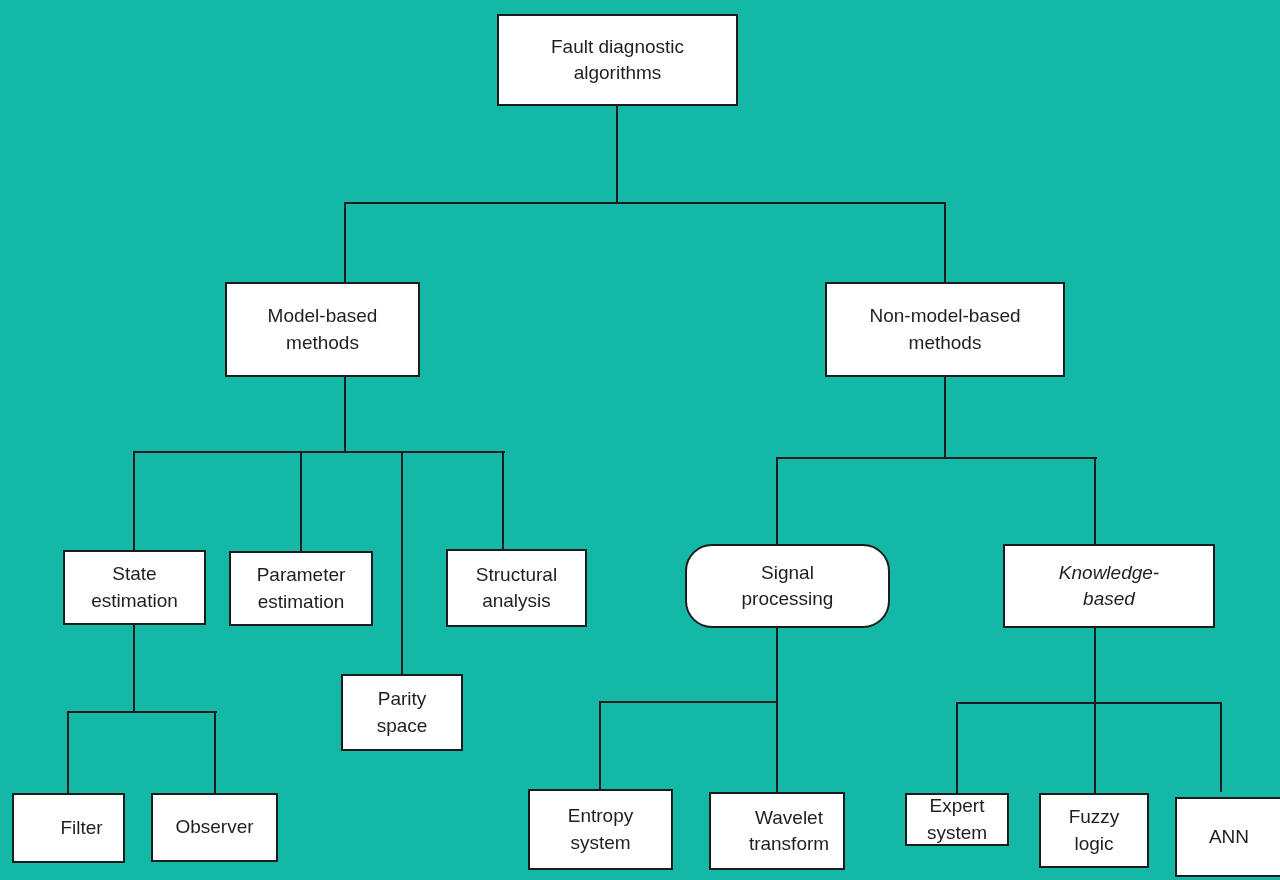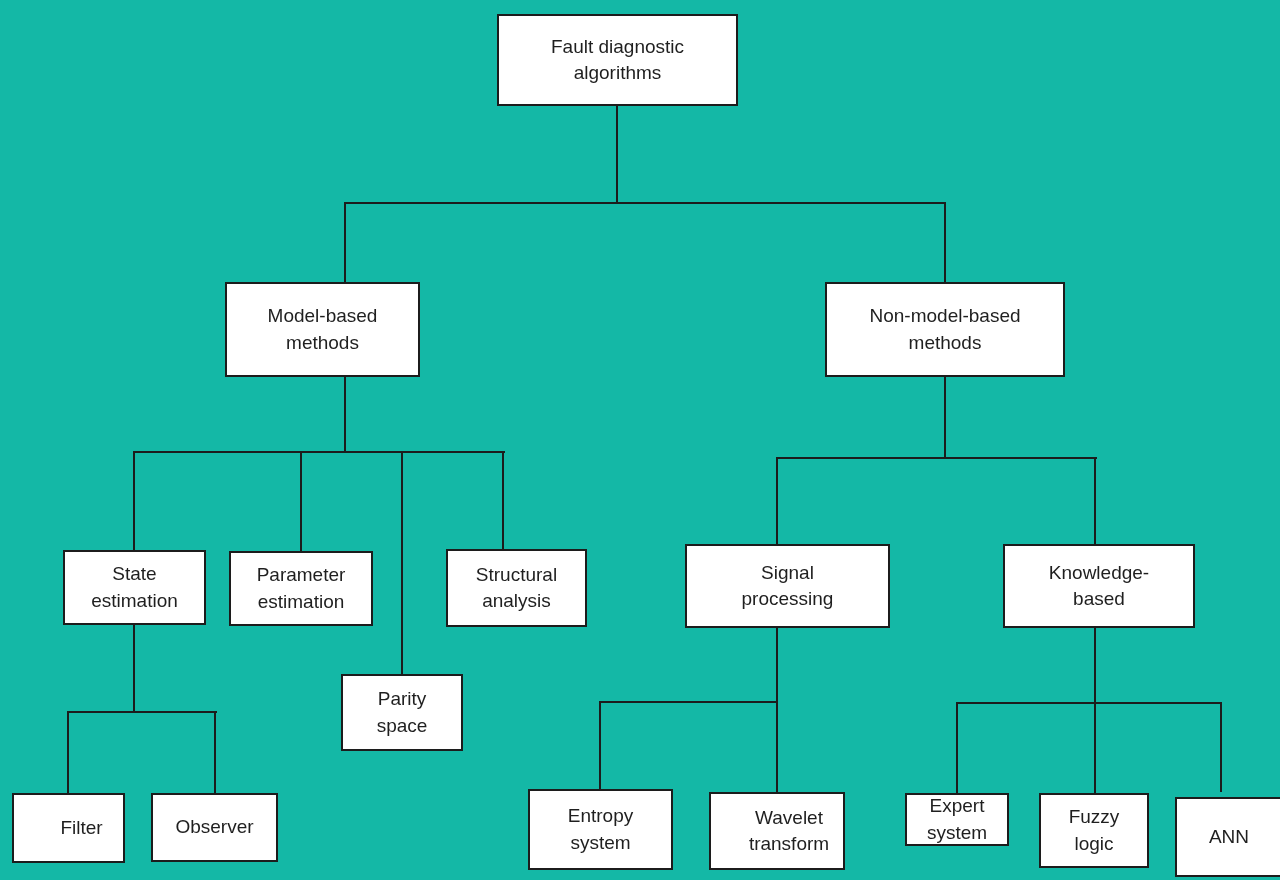--- a/index.html
+++ b/index.html
@@ -89,24 +89,24 @@
 
   <div class="box" style="left:229px; top:551px; width:144px; height:75px;">Parameter
 estimation</div>
 
   <div class="box" style="left:410px; top:549px; width:141px; height:78px;margin-left:36px;">Structural
 analysis</div>
 
   <div class="box" style="left:341px; top:674px; width:122px; height:77px;">Parity
 space</div>
 
-  <div class="box" style="left:685px; top:544px; width:205px; height:84px;">Signal
+  <div class="box" style="left:685px; top:544px; width:205px; height:84px;border-radius:27px;">Signal
 processing</div>
 
-  <div class="box" style="left:1003px; top:544px; width:192px; height:84px;">Knowledge-
+  <div class="box" style="left:1003px; top:544px; width:212px; height:84px;font-style:italic;">Knowledge-
 based</div>
 
   <div class="box" style="left:12px; top:793px; width:113px; height:70px;padding-left:26px;">Filter</div>
 
   <div class="box" style="left:151px; top:793px; width:127px; height:69px;">Observer</div>
 
   <div class="box" style="left:528px; top:789px; width:145px; height:81px;">Entropy
 system</div>
 
   <div class="box" style="left:709px; top:792px; width:136px; height:78px;padding-left:24px;">Wavelet

